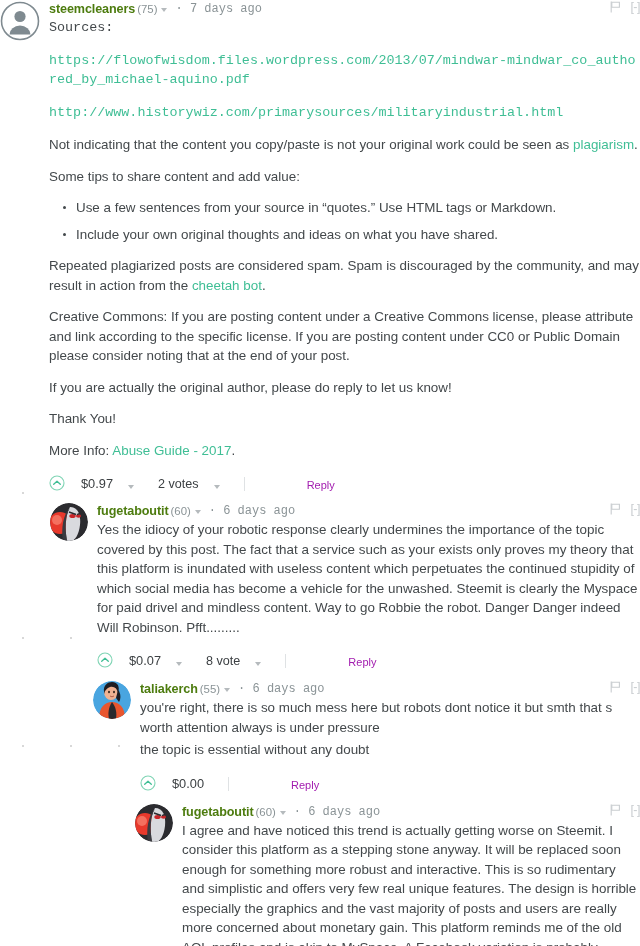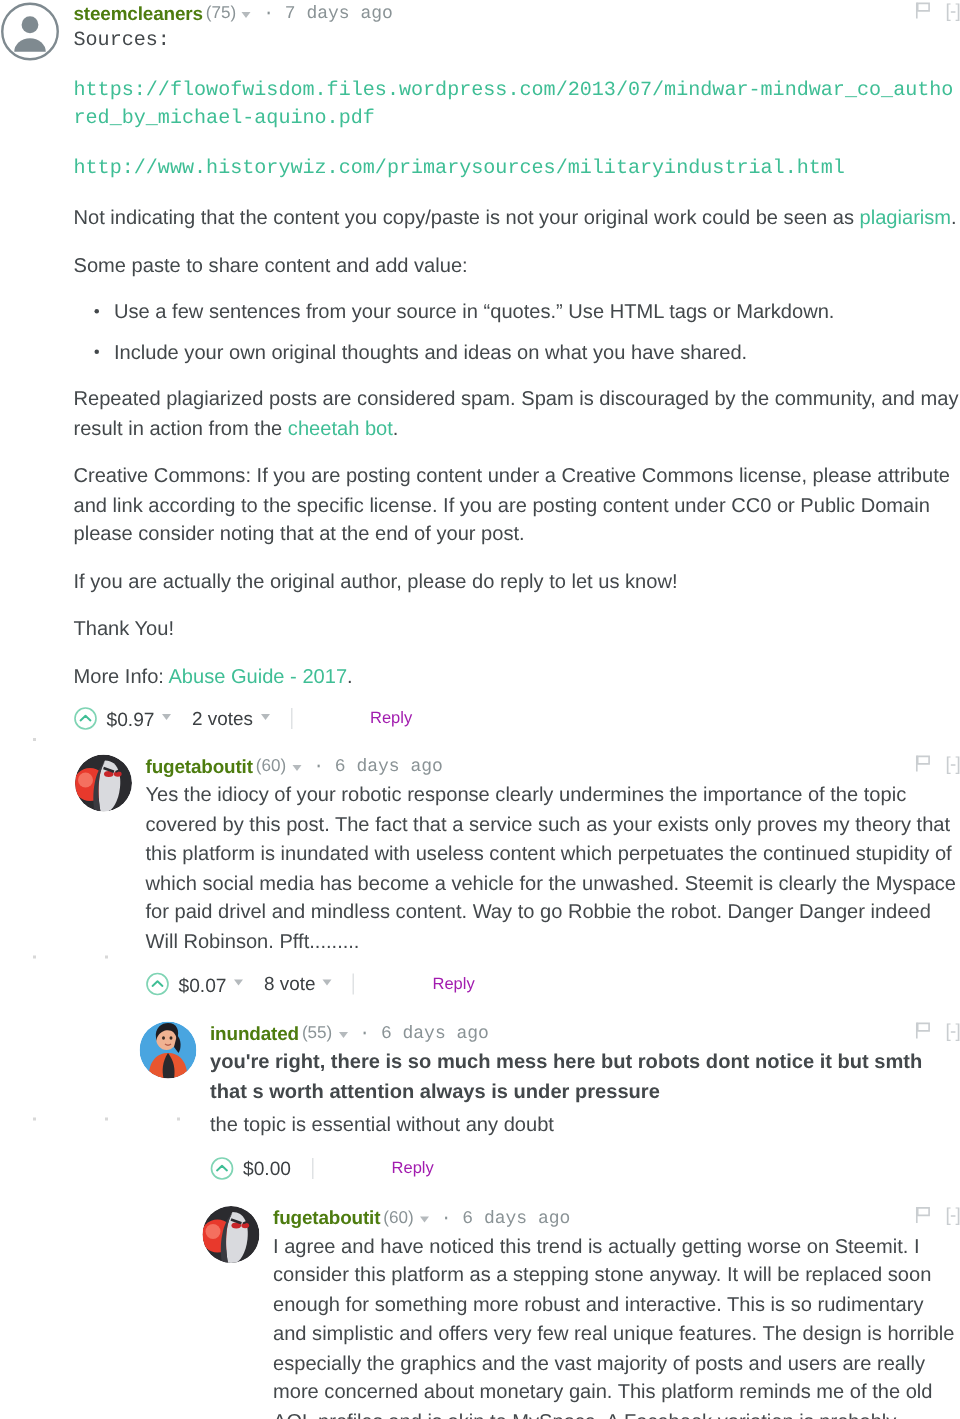--- a/index.html
+++ b/index.html
@@ -103,21 +103,21 @@
     letter-spacing: -0.5px;
   }
 
   
   .c-text {
     font-size: 13.4px;
     line-height: 19.5px;
     color: #43484b;
   }
   .c-text p { margin: 0 0 12px 0; }
-  .c-text p.tight { margin-bottom: 3px; font-weight: bold; }
+  .c-text p.tight { margin-bottom: 3px; }
   .c-text p:last-child { margin-bottom: 0; }
   .c-text ul {
     margin: 0 0 12px 0;
     padding-left: 27px;
     list-style: none;
   }
   .c-text li {
     position: relative;
     margin-bottom: 7px;
   }
@@ -133,25 +133,26 @@
   a.lnk {
     color: #3fbe95;
     text-decoration: none;
     word-break: break-all;
   }
   .c-text p.srcline { margin-bottom: 13px; font-family: Liberation Mono, monospace; }
 
   
   .c-foot {
     display: flex;
-    align-items: center;
+    align-items: flex-end;
     height: 24px;
     margin-top: 7px;
     font-size: 12.5px;
     color: #555b5e;
+    gap: 10px;
   }
   .upvote {
     width: 16px; height: 16px;
     flex: 0 0 auto;
     margin-right: 6px;
   }
   .upvote svg { display: block; }
   .payout {
     font-weight: normal;
     color: #3c4043;
@@ -227,21 +228,21 @@
             </span>
             <span class="collapse-btn">[-]</span>
           </span>
         </div>
 
         <div class="c-text">
           <p class="srcline">Sources:</p>
           <p class="srcline"><a class="lnk" href="#">https://flowofwisdom.files.wordpress.com/2013/07/mindwar-mindwar_co_authored_by_michael-aquino.pdf</a></p>
           <p class="srcline"><a class="lnk" href="#">http://www.historywiz.com/primarysources/militaryindustrial.html</a></p>
           <p><span>Not indicating that the content you copy/paste is not your original work could be seen as </span><a class="lnk" href="#">plagiarism</a><span>.</span></p>
-          <p>Some paste to share content and add value:</p>
+          <p>Some tips to share content and add value:</p>
           <ul>
             <li>Use a few sentences from your source in “quotes.” Use HTML tags or Markdown.</li>
             <li>Include your own original thoughts and ideas on what you have shared.</li>
           </ul>
           <p><span>Repeated plagiarized posts are considered spam. Spam is discouraged by the community, and may result in action from the </span><a class="lnk" href="#">cheetah bot</a><span>.</span></p>
           <p>Creative Commons: If you are posting content under a Creative Commons license, please attribute and link according to the specific license. If you are posting content under CC0 or Public Domain please consider noting that at the end of your post.</p>
           <p>If you are actually the original author, please do reply to let us know!</p>
           <p>Thank You!</p>
           <p><span>More Info: </span><a class="lnk" href="#">Abuse Guide - 2017</a><span>.</span></p>
         </div>
@@ -340,21 +341,21 @@
             <path d="M11 11 C10 4 15 1 19 1 C25 1 27 6 25 12 C24 7 21 5 17 6 C14 7 12 9 11 13 Z" fill="#1f1d22"></path>
             <path d="M25 9 C28 12 28 18 26 21 L23 17 Z" fill="#1f1d22"></path>
             <ellipse cx="16" cy="11" rx="1" ry="1.2" fill="#3a2a22"></ellipse>
             <ellipse cx="21" cy="11" rx="1" ry="1.2" fill="#3a2a22"></ellipse>
             <path d="M17 15 q2 1.6 4 0" stroke="#b4604c" stroke-width="1" fill="none"></path>
           </g>
         </svg>
       </div>
       <div class="c-body">
         <div class="c-head">
-          <span class="uname">inundated</span>
+          <span class="uname">taliakerch</span>
           <span class="urep">(55)</span>
           <span class="caret-dn"></span>
           <span class="c-age" style="margin-left:8px;">· 6 days ago</span>
           <span class="head-tools">
             <span>
               <svg class="flag-ico" viewBox="0 0 11 12">
                 <path d="M1.2 0.6 V11.4" stroke="#c9cdd0" stroke-width="1.1" fill="none"></path>
                 <path d="M1.8 1.2 H9.4 V6.2 H1.8 Z" stroke="#c9cdd0" stroke-width="1.1" fill="none"></path>
               </svg>
             </span>

